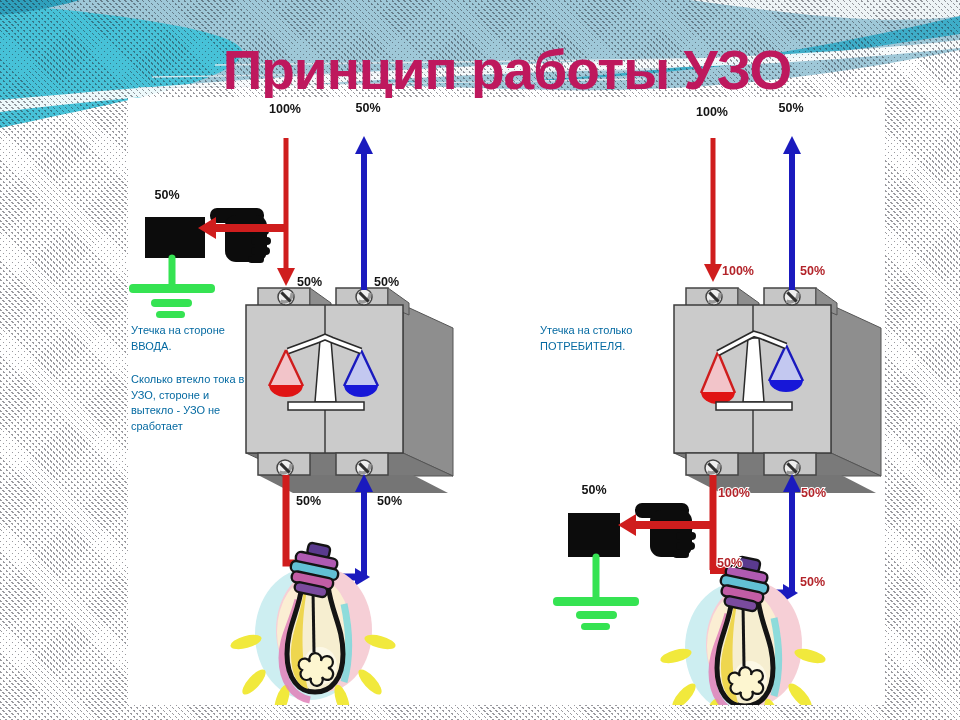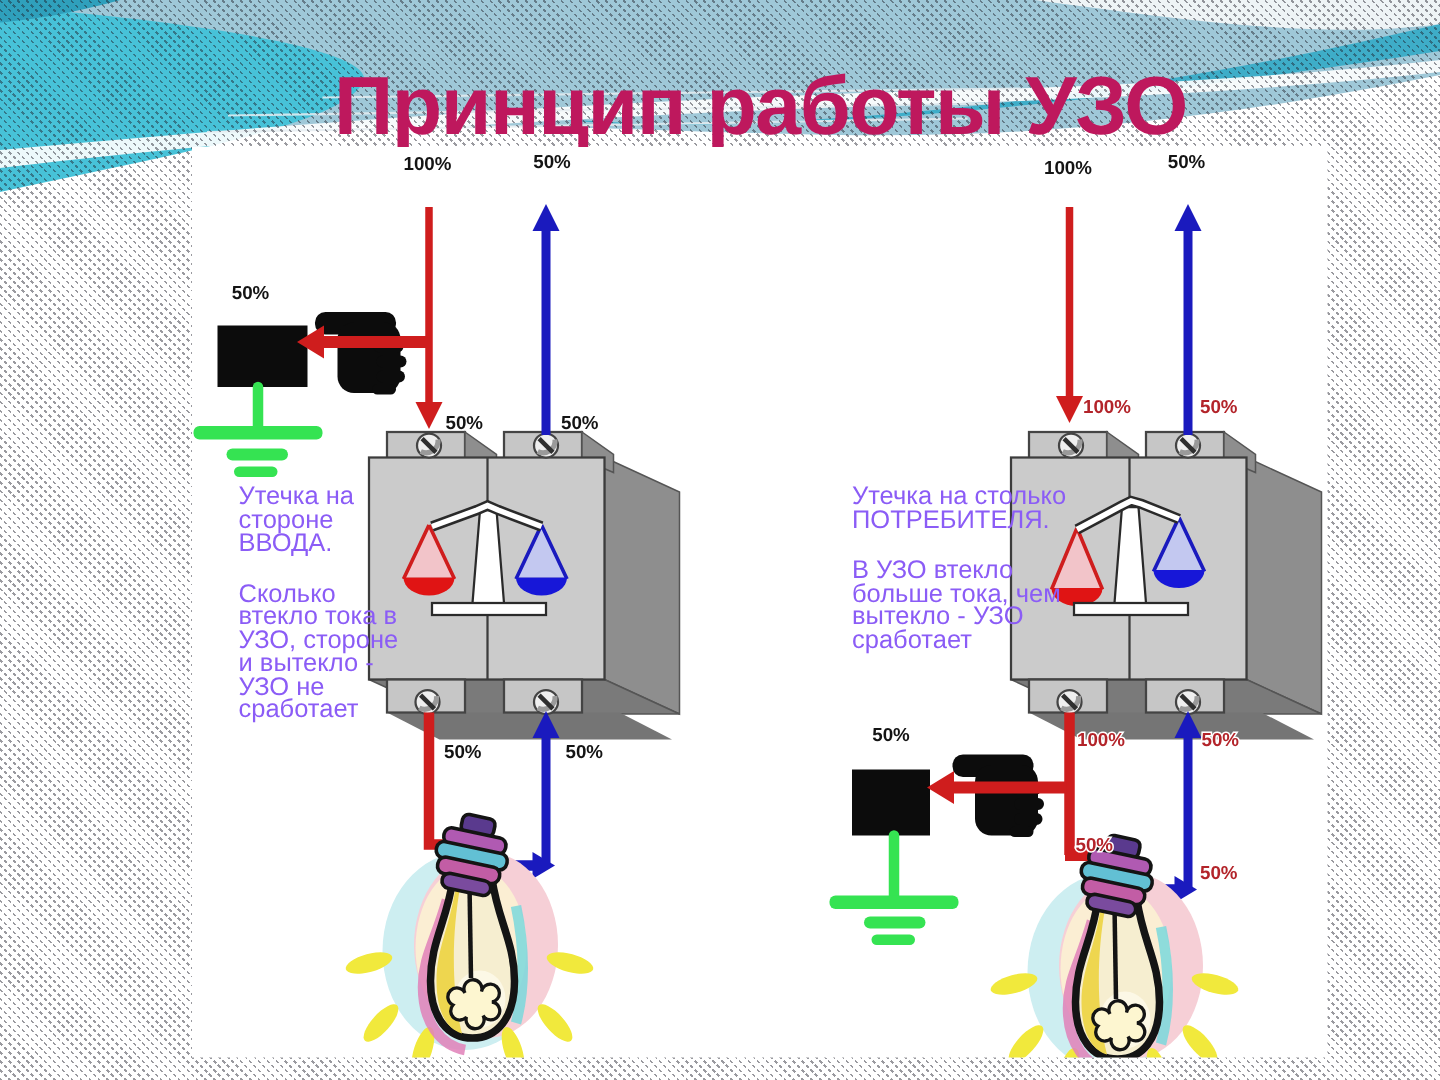--- a/index.html
+++ b/index.html
@@ -18,21 +18,21 @@
 
   .slide-title{position:absolute;left:126px;top:38px;width:762px;z-index:3;
     text-align:center;font-size:55px;font-weight:bold;letter-spacing:-1px;
     color:#be185d;white-space:nowrap;}
 
   .panel{position:absolute;left:128px;top:98px;width:757px;height:607px;
     background:#ffffff;z-index:4;}
 
   .diagram-svg{position:absolute;left:0;top:0;width:757px;height:607px;}
 
-  .note{position:absolute;z-index:5;font-size:17px;line-height:15.5px;color:#8b5cf6;margin-left:28px;}
+  .note{position:absolute;z-index:5;font-size:11px;line-height:15.5px;color:#0369a1;}
   .note p{margin:0;}
   .note p + p{margin-top:18px;}
   .note-left{left:3px;top:225px;width:114px;}
   .note-right{left:412px;top:225px;width:146px;}
 
   text{font-family:"Liberation Sans",sans-serif;font-size:12.5px;font-weight:bold;fill:#141414;}
   text.red{fill:#b3242a;paint-order:stroke;stroke:#ffffff;stroke-width:2px;}
 </style>
 </head>
 <body>
@@ -248,17 +248,16 @@
         <text x="800" y="586" class="red">50%</text>
       </g>
     </svg>
 
     <div class="note note-left">
       <p>Утечка на стороне ВВОДА.</p>
       <p>Сколько втекло тока в УЗО, стороне и вытекло - УЗО не сработает</p>
     </div>
     <div class="note note-right">
       <p>Утечка на столько ПОТРЕБИТЕЛЯ.</p>
-      <p>В УЗО втекло больше тока, чем вытекло - УЗО сработает</p>
     </div>
 
   </div>
 </div>
 
 </body></html>

